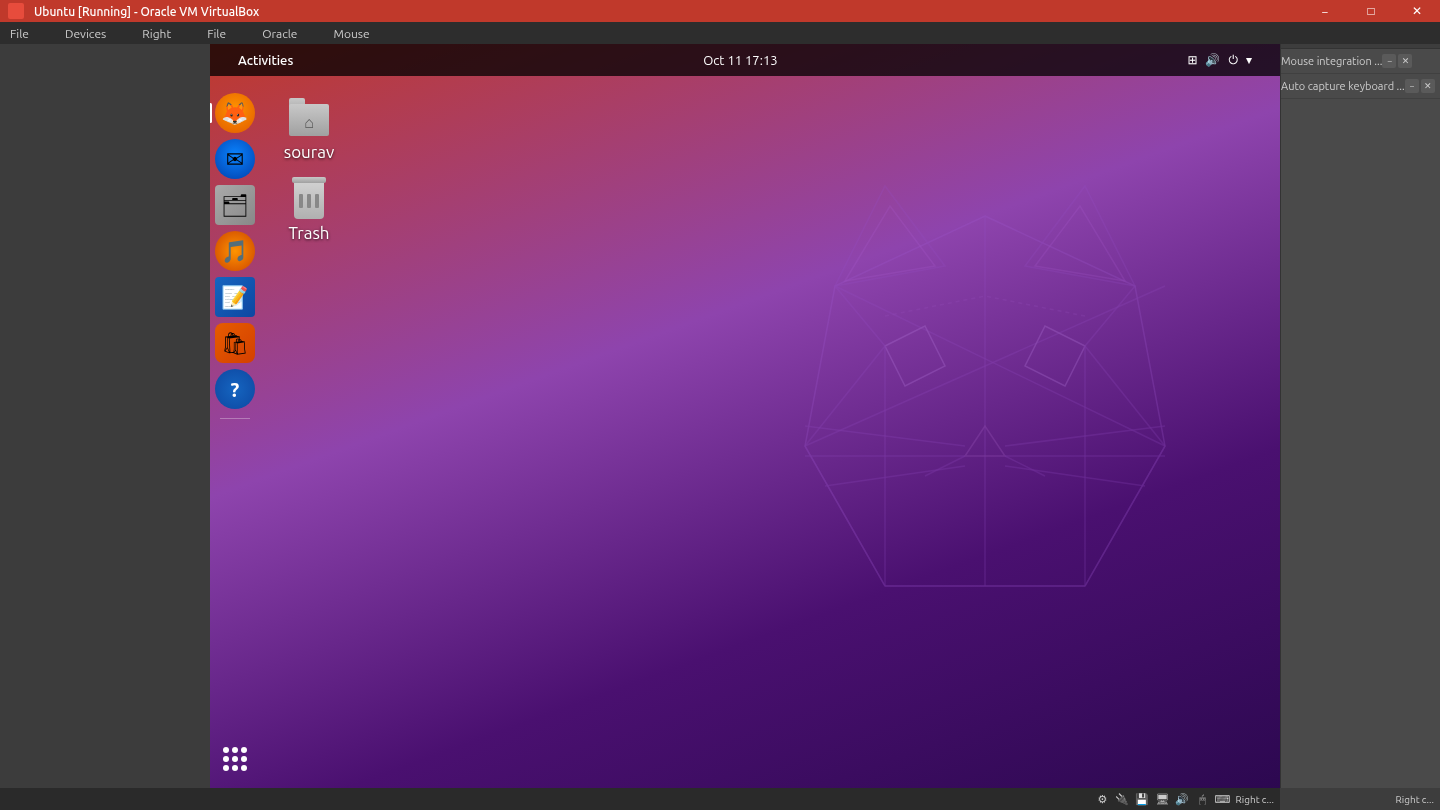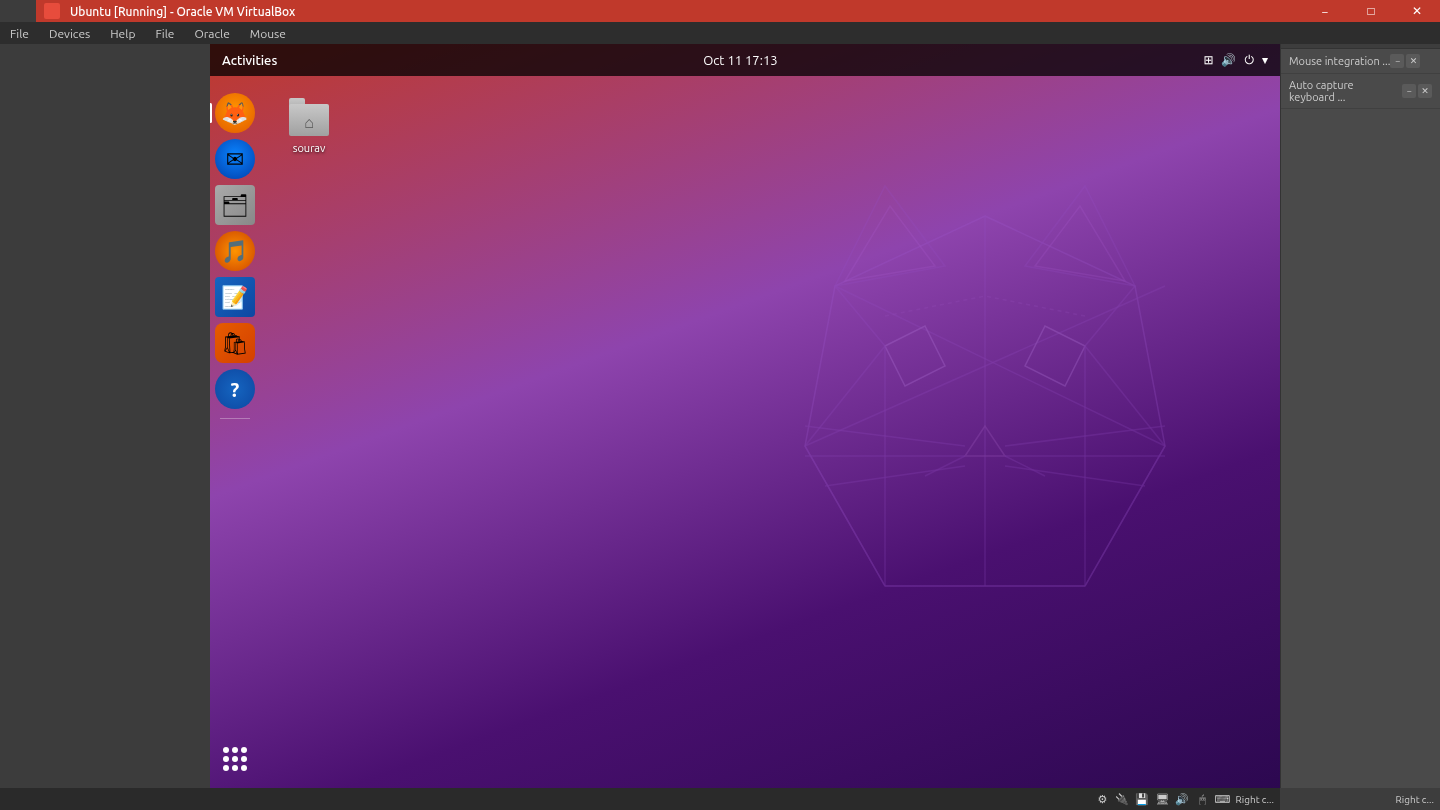--- a/index.html
+++ b/index.html
@@ -15,21 +15,20 @@
     
     .title-bar {
       position: absolute;
       top: 0; left: 0; right: 0;
       height: 22px;
       background: #c0392b;
       display: flex;
       align-items: center;
       justify-content: space-between;
       z-index: 100;
-      margin-left: 36px;
     }
     .title-bar-left {
       display: flex;
       align-items: center;
       padding-left: 8px;
       gap: 10px;
     }
     .title-bar-icon {
       width: 16px;
       height: 16px;
@@ -59,20 +58,21 @@
 
     
     .menu-bar {
       position: absolute;
       top: 22px; left: 0; right: 0;
       height: 22px;
       background: #2d2d2d;
       display: flex;
       align-items: center;
       z-index: 100;
+      gap: 16px;
     }
     .menu-item {
       color: #cccccc;
       font-size: 12px;
       padding: 0 10px;
       height: 100%;
       display: flex;
       align-items: center;
       cursor: pointer;
     }
@@ -108,21 +108,21 @@
       display: flex;
       align-items: center;
       justify-content: center;
       font-size: 10px;
       color: #ccc;
       cursor: pointer;
     }
     .panel-item {
       display: flex;
       align-items: center;
-      padding: 5px 8px;
+      padding: 5px 0;
       border-bottom: 1px solid #404040;
       font-size: 11px;
       color: #ccc;
     }
     .panel-item-controls {
       display: flex;
       gap: 2px;
     }
     .panel-item-btn {
       width: 14px;
@@ -167,21 +167,21 @@
 
     
     .gnome-topbar {
       position: absolute;
       top: 0; left: 0; right: 0;
       height: 32px;
       background: rgba(0,0,0,0.75);
       display: flex;
       align-items: center;
       justify-content: space-between;
-      padding: 0 12px;
+      padding: 0 28px;
       z-index: 10;
     }
     .gnome-activities {
       color: white;
       font-size: 13px;
       font-weight: 500;
       cursor: pointer;
     }
     .gnome-clock {
       color: white;
@@ -283,21 +283,21 @@
     .desktop-icon-img {
       width: 42px;
       height: 42px;
       display: flex;
       align-items: center;
       justify-content: center;
       margin-bottom: 4px;
     }
     .desktop-icon-label {
       color: white;
-      font-size: 11px;
+      font-size: 17px;
       text-align: center;
       text-shadow: 0 1px 3px rgba(0,0,0,0.8);
     }
 
     
     .firefox-icon {
       width: 40px; height: 40px;
       background: radial-gradient(circle at 50% 40%, #ff9400, #e05a00);
       border-radius: 50%;
       display: flex; align-items: center; justify-content: center;
@@ -471,21 +471,21 @@
   <div class="title-bar-controls">
     <div class="title-btn">−</div>
     <div class="title-btn">□</div>
     <div class="title-btn close">✕</div>
   </div>
 </div>
 
 <div class="menu-bar">
   <div class="menu-item">File</div>
   <div class="menu-item">Devices</div>
-  <div class="menu-item">Help</div>
+  <div class="menu-item">Right</div>
   <div class="menu-item">File</div>
   <div class="menu-item">Oracle</div>
   <div class="menu-item">Mouse</div>
 </div>
 
 <div class="right-panel">
   <div class="right-panel-header">
     <div class="panel-icons">
       <div class="panel-icon">☰</div>
       <div class="panel-icon">⊞</div>
@@ -615,20 +615,35 @@
           <div class="home-folder">
             <div class="home-folder-tab"></div>
             <div class="home-folder-body">
               <span class="home-icon-symbol">⌂</span>
             </div>
           </div>
         </div>
         <span class="desktop-icon-label">sourav</span>
       </div>
 
+      <div class="desktop-icon">
+        <div class="desktop-icon-img">
+          <div class="trash-icon-img">
+            <div class="trash-lid"></div>
+            <div class="trash-body">
+              <div class="trash-lines">
+                <div class="trash-line"></div>
+                <div class="trash-line"></div>
+                <div class="trash-line"></div>
+              </div>
+            </div>
+          </div>
+        </div>
+        <span class="desktop-icon-label">Trash</span>
+      </div>
     </div>
 
   </div>
 </div>
 
 <div class="bottom-tray">
   <span class="tray-icon">⚙</span>
   <span class="tray-icon">🔌</span>
   <span class="tray-icon">💾</span>
   <span class="tray-icon">🖥</span>

